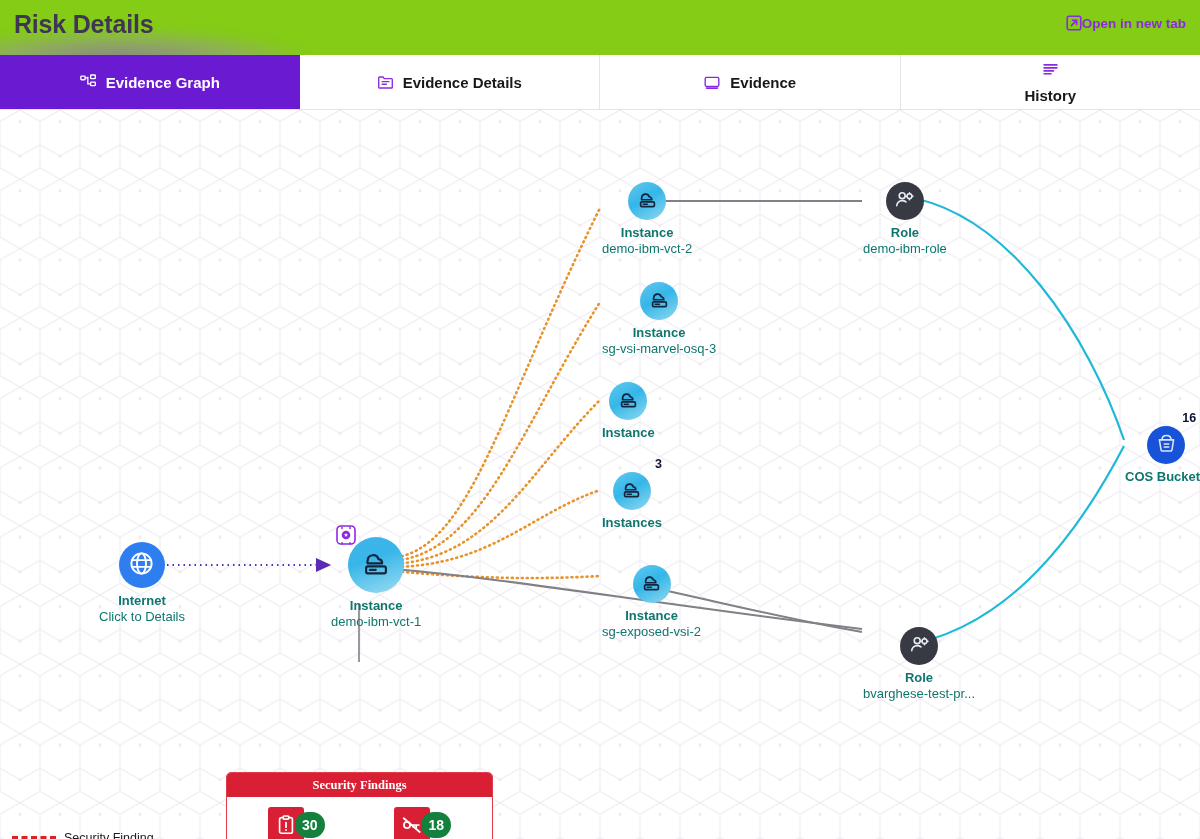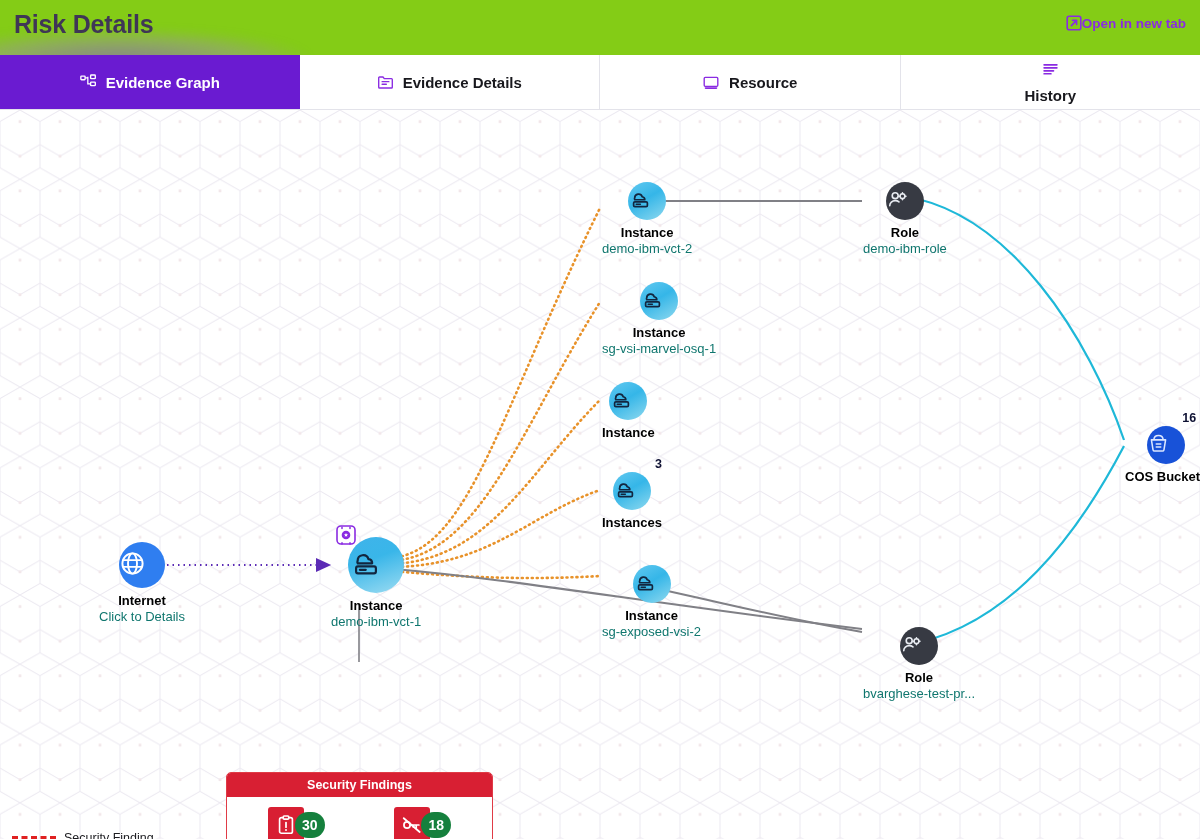--- a/index.html
+++ b/index.html
@@ -63,24 +63,24 @@
 
   .edges { position:absolute; left:0; top:0; width:1200px; height:729px; }
 
   
   .node {
     position:absolute; display:flex; flex-direction:column; align-items:center;
     cursor:pointer; user-select:none;
   }
   .node .circle {
     position:relative; border-radius:50%;
-    display:flex; align-items:center; justify-content:flex-start;
+    display:flex; align-items:center; justify-content:center;
   }
   .node .ntitle {
-    margin-top:5px; font-size:13px; font-weight:bold; color:#000000; white-space:nowrap;
+    margin-top:5px; font-size:13px; font-weight:bold; color:#0f766e; white-space:nowrap;
   }
   .node .nsub {
     margin-top:1px; font-size:13px; color:#0f766e; white-space:nowrap;
   }
   .inst-circle {
     width:38px; height:38px;
     background: linear-gradient(150deg,#63c9f0 0%, #35b6e8 45%, #8fd9ef 100%);
   }
   .big-inst-circle {
     width:56px; height:56px;
@@ -108,21 +108,21 @@
 
   
   .findings {
     position:absolute; left:226px; top:662px; width:267px; height:180px;
     background:#fff; border:1.5px solid #e03b46; border-radius:5px;
     overflow:hidden;
   }
   .findings-head {
     height:24px; background:#d81f33; color:#fff;
     display:flex; align-items:center; justify-content:center;
-    font-size:12.5px; font-weight:bold;
+    font-size:12.5px; font-weight:bold;font-family:Liberation Serif, serif;
   }
   .findings-grid {
     display:grid; grid-template-columns:1fr 1fr; row-gap:6px;
     padding:10px 6px 6px 6px;
   }
   .finding { display:flex; flex-direction:column; align-items:center; cursor:pointer; }
   .finding-icons { position:relative; display:flex; align-items:center; }
   .fi-box {
     width:36px; height:36px; background:#d81f33; border-radius:3px;
     display:flex; align-items:center; justify-content:center;
@@ -184,21 +184,21 @@
       <span>Evidence Details</span>
     </div>
 
     <div class="tab">
       <span>
         <svg width="18" height="17" viewBox="0 0 20 20" fill="none">
           <rect x="2" y="4" width="16" height="10.5" rx="1.2" stroke="#8a2be2" stroke-width="1.6"></rect>
           <path d="M3.5 16.6h13" stroke="#8a2be2" stroke-width="1.8" stroke-linecap="round"></path>
         </svg>
       </span>
-      <span>Resource</span>
+      <span>Evidence</span>
     </div>
 
     <div class="tab">
       <span>
         <svg width="17" height="17" viewBox="0 0 20 20" fill="none">
           <path d="M2.5 4.5h15M2.5 8h15M2.5 11.5h11M2.5 15h8" stroke="#8a2be2" stroke-width="2" stroke-linecap="round"></path>
         </svg>
       </span>
       <span>History</span>
     </div>
@@ -297,21 +297,21 @@
       <div class="circle inst-circle">
         <span>
           <svg width="25" height="25" viewBox="0 0 28 28" fill="none">
             <path d="M7.5 12.2a4.3 4.3 0 018.4-1.25 3.3 3.3 0 012.9 3.3H7.6a2.1 2.1 0 01-.1-2.05z" stroke="#12263f" stroke-width="1.9" stroke-linejoin="round"></path>
             <rect x="6.3" y="16.6" width="15.4" height="5.4" rx="1.4" stroke="#12263f" stroke-width="1.9"></rect>
             <path d="M9.2 19.3h4.6" stroke="#12263f" stroke-width="1.8" stroke-linecap="round"></path>
           </svg>
         </span>
       </div>
       <div class="ntitle">Instance</div>
-      <div class="nsub">sg-vsi-marvel-osq-1</div>
+      <div class="nsub">sg-vsi-marvel-osq-3</div>
     </div>
 
     <div class="node" style="left:602px; top:272px;">
       <div class="circle inst-circle">
         <span>
           <svg width="25" height="25" viewBox="0 0 28 28" fill="none">
             <path d="M7.5 12.2a4.3 4.3 0 018.4-1.25 3.3 3.3 0 012.9 3.3H7.6a2.1 2.1 0 01-.1-2.05z" stroke="#12263f" stroke-width="1.9" stroke-linejoin="round"></path>
             <rect x="6.3" y="16.6" width="15.4" height="5.4" rx="1.4" stroke="#12263f" stroke-width="1.9"></rect>
             <path d="M9.2 19.3h4.6" stroke="#12263f" stroke-width="1.8" stroke-linecap="round"></path>
           </svg>

